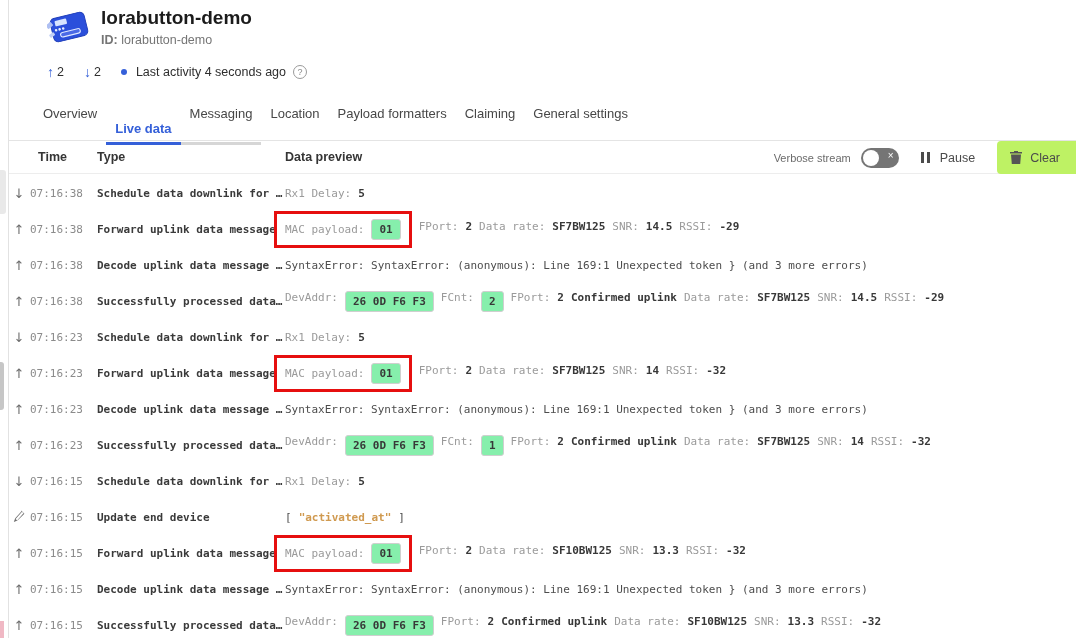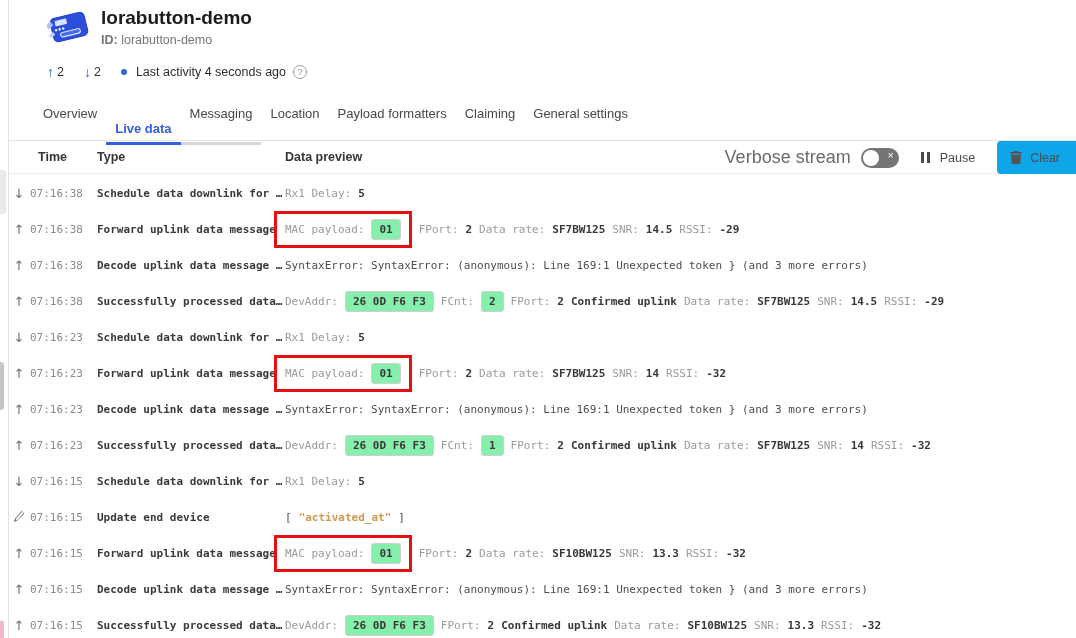--- a/index.html
+++ b/index.html
@@ -41,43 +41,43 @@
   .tab.active { font-weight:bold; }
   .tab.gray-bar .bar { background:#d6d6d6; }
 
   
   .table-header { position:absolute; left:0; top:140px; width:1067px; height:34px;
                   border-top:1px solid #e4e4e4; border-bottom:1px solid #ededed; }
   .col-head { position:absolute; top:9px; font-size:12.5px; font-weight:bold; color:#353535; }
   .col-time { left:29px; } .col-type { left:88px; } .col-data { left:276px; }
   .stream-controls { position:absolute; right:0; top:0; height:33px; display:flex;
                      align-items:center; }
-  .verbose-label { font-size:18px; color:#6b6b6b; margin-right:10px; }
+  .verbose-label { font-size:11px; color:#6b6b6b; margin-right:10px; }
   .toggle { width:38px; height:20px; border-radius:10px; background:#757575;
             position:relative; margin-right:22px; cursor:pointer; }
   .toggle .knob { position:absolute; left:2px; top:2px; width:16px; height:16px;
                   border-radius:50%; background:#fff; }
   .toggle .x-mark { position:absolute; right:5px; top:2.5px; color:#fff; font-size:10px; }
   .pause-btn { display:flex; align-items:center; font-size:12.5px; color:#4b4b4b;
                margin-right:22px; cursor:pointer; }
   .pause-icon { display:inline-flex; margin-right:7px; }
   .pause-icon i { display:block; width:3px; height:11px; background:#4b4b4b; margin-right:3px; }
-  .clear-btn { display:flex; align-items:center; background:#0ea5e9; border-radius:4px 0 0 4px;
+  .clear-btn { display:flex; align-items:center; background:#bef264; border-radius:4px 0 0 4px;
                height:33px; padding:0 16px 0 13px; font-size:12.5px; color:#4b4b4b; cursor:pointer; }
   .trash-icon { margin-right:8px; display:inline-flex; }
 
   
   .rows { position:absolute; left:0; top:175px; width:1067px; }
   .event-row { position:relative; height:36px; display:flex; align-items:center;
                font-family:"DejaVu Sans Mono", monospace; font-size:11px; white-space:nowrap; }
   .row-icon { position:absolute; left:3px; width:14px; text-align:center; color:#6e6e6e;
               font-family:"DejaVu Sans", sans-serif; font-size:13px; }
   .row-time { position:absolute; left:21px; color:#8b8b8b; }
   .row-type { position:absolute; left:88px; color:#3a3a3a; font-weight:bold; }
-  .row-data { position:absolute; left:276px; display:flex; align-items:center; }
+  .row-data { position:absolute; left:276px; display:flex; align-items:flex-start; }
   .seg { margin-right:7px; }
   .seg-label { color:#9a9a9a; }
   .seg-value { color:#383838; font-weight:bold; }
   .seg-plain { color:#4c4c4c; }
   .seg-string { font-weight:bold; }
   .seg-boxed { border:1px solid #cfcfcf; border-radius:3px; background:#86efac;
                padding:3px 7px; color:#383838; font-weight:bold; }
   .red-annotation { display:inline-flex; align-items:center; border:3px solid #e60f0f;
                     padding:5px 8px; margin:-9px 7px -9px -11px; }
 </style>

